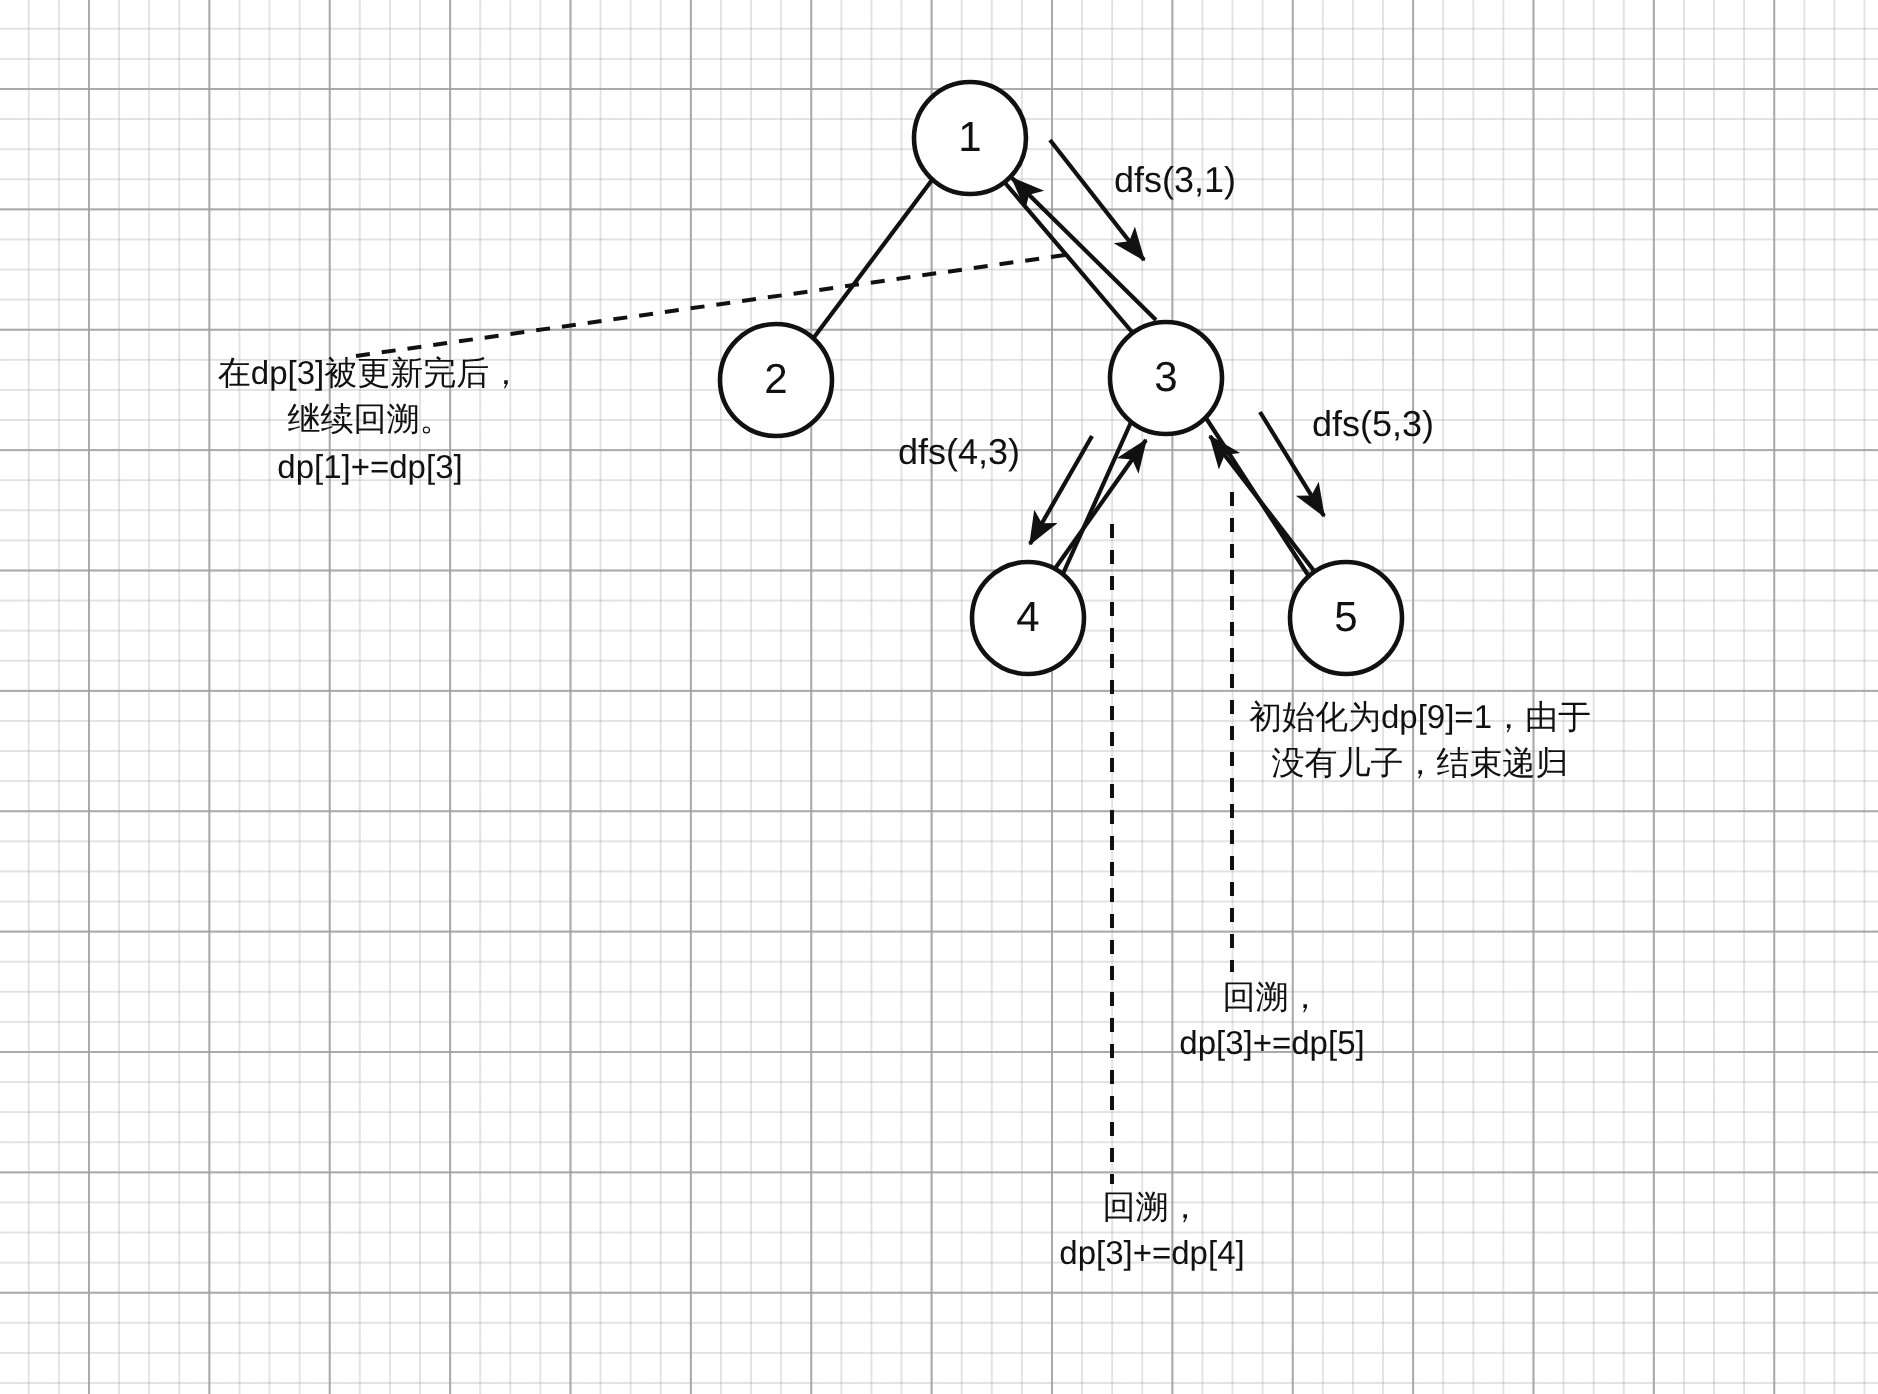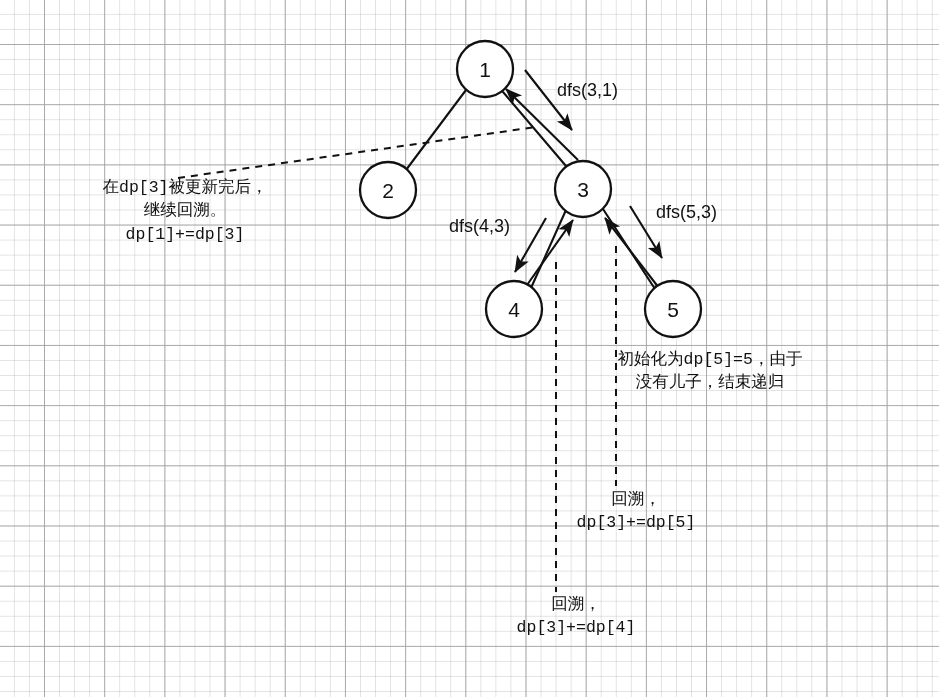--- a/index.html
+++ b/index.html
@@ -45,21 +45,21 @@
     font-size: 21px;
     fill: #111111;
   }
   .edge-label {
     font-family: "Liberation Sans", "DejaVu Sans", sans-serif;
     font-size: 18px;
     fill: #111111;
   }
   .anno {
     position: absolute;
-    font-family: Liberation Mono, monospace;
+    font-family: Liberation Sans, sans-serif;
     font-size: 16.5px;
     color: #111111;
     line-height: 1.42;
     text-align: center;
     white-space: pre-line;
     letter-spacing: 0px;
   }
   #anno-backtrack-root { left: 78px;  top: 176px; width: 214px; }
   #anno-dp4-init      { left: 362px; top: 346px; width: 206px; }
   #anno-dp5-init      { left: 612px; top: 348px; width: 196px; }
@@ -131,21 +131,21 @@
       <text class="edge-label" x="449" y="232">dfs(4,3)</text>
       <text class="edge-label" x="656" y="218">dfs(5,3)</text>
     </g>
   </svg>
 
   <div class="anno" id="anno-backtrack-root">在dp[3]被更新完后，
 继续回溯。
 dp[1]+=dp[3]</div>
 
 
-  <div class="anno" id="anno-dp5-init">初始化为dp[5]=5，由于
+  <div class="anno" id="anno-dp5-init">初始化为dp[9]=1，由于
 没有儿子，结束递归</div>
 
   <div class="anno" id="anno-backtrack-5">回溯，
 dp[3]+=dp[5]</div>
 
   <div class="anno" id="anno-backtrack-4">回溯，
 dp[3]+=dp[4]</div>
 
 </div>
 

